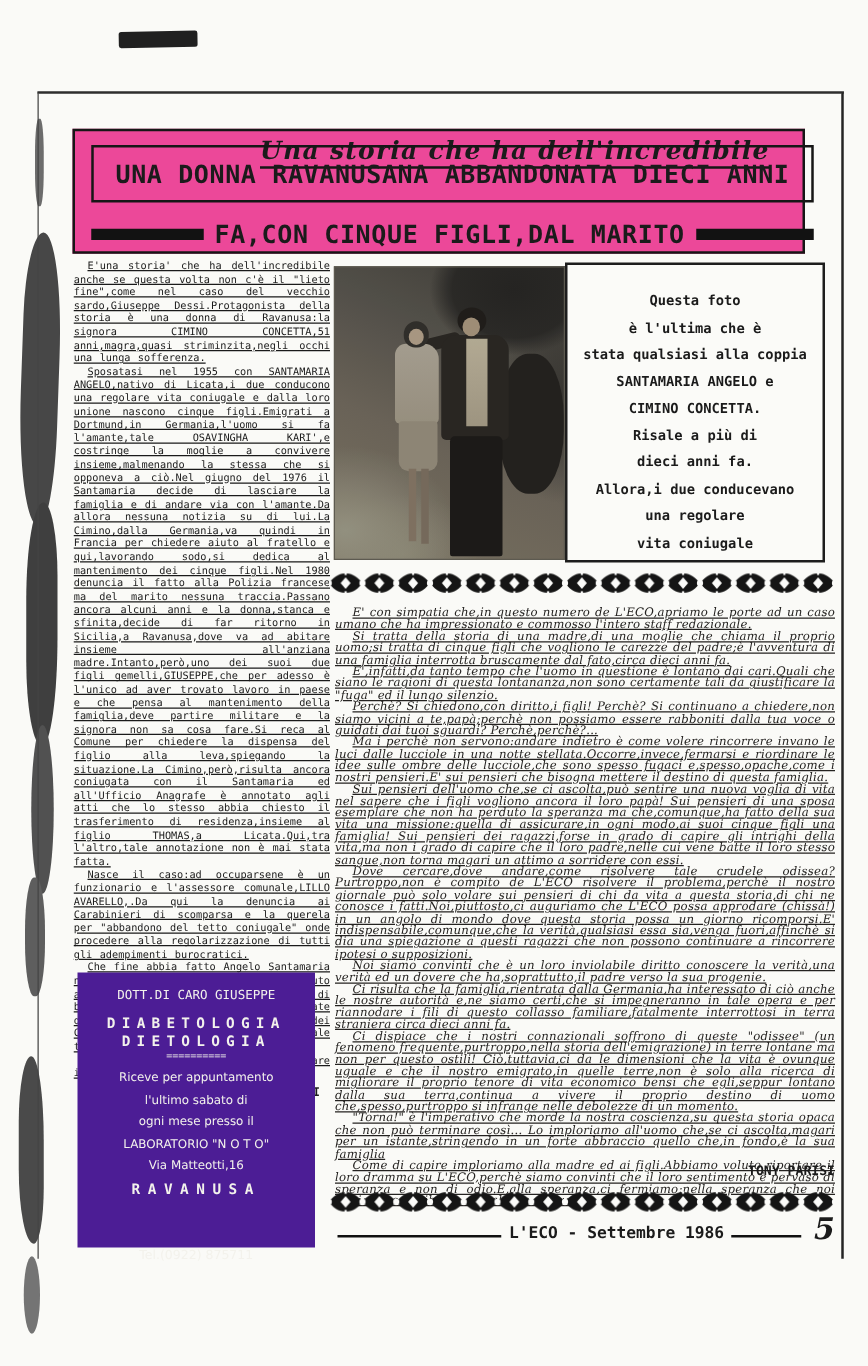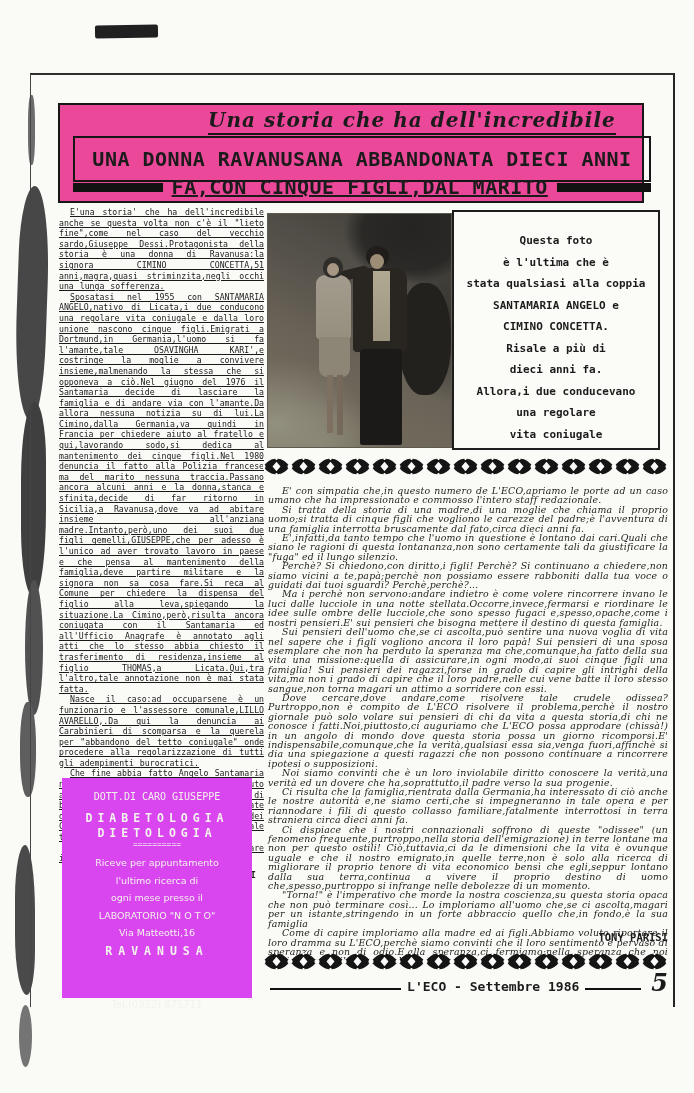--- a/index.html
+++ b/index.html
@@ -17,28 +17,28 @@
   .torn.t7{left:95px;top:25px;width:63px;height:13px;border-radius:2px;background:#202020;transform:rotate(-1deg);}
   .torn.t8{left:28px;top:95px;width:7px;height:70px;border-radius:40%;background:#6c6c6c;}
   
   .outer-frame{left:30px;top:73px;width:642px;height:932px;
     border-top:2px solid #2e2e2e;border-left:1px solid #454545;border-right:2px solid #242424;}
   
   .headline-box{left:58px;top:103px;width:582px;height:96px;border:2px solid #161616;background:#ec4899;}
   .kicker{position:absolute;left:148px;top:3px;
     font:italic bold 20px "DejaVu Serif",serif;letter-spacing:1px;
     border-bottom:2px solid #161616;padding-bottom:1px;white-space:nowrap;}
-  .inner-box{position:absolute;left:13px;top:31px;width:574px;height:42px;border:2px solid #161616;
+  .inner-box{position:absolute;left:13px;top:11px;width:574px;height:42px;border:2px solid #161616;
     display:flex;align-items:center;justify-content:center;}
   .hl1{font:bold 20px "DejaVu Sans Mono",monospace;letter-spacing:.5px;white-space:nowrap;}
   .hl2-row{position:absolute;left:13px;top:71px;width:578px;height:22px;
     display:flex;align-items:center;justify-content:center;gap:9px;}
   .hl-bar{height:9px;background:#121212;}
   .hl-bar.l{width:118px;}  .hl-bar.r{width:124px;}
-  .hl2{font:bold 20px "DejaVu Sans Mono",monospace;letter-spacing:.5px;white-space:nowrap;text-decoration:underline;}
+  .hl2{font:bold 20px "DejaVu Sans Mono",monospace;letter-spacing:.5px;white-space:nowrap;}
   
   .left-col{left:59px;top:207px;width:205px;}
   .left-col p{margin:0;font:8.2px/10.6px "DejaVu Sans Mono",monospace;
     text-align:justify;text-indent:11px;word-spacing:1px;color:#1a1a1a;text-decoration:underline;}
   .byline-left{margin-top:5px;padding-right:8px;text-align:right;
     font:bold 9.5px "DejaVu Sans Mono",monospace;}
   
   .photo{left:267px;top:213px;width:185px;height:235px;overflow:hidden;
     box-shadow:inset 0 0 0 1px #5c594f;
     background:
@@ -65,31 +65,31 @@
   
   .caption-box{left:452px;top:210px;width:208px;height:240px;border:2px solid #1d1d1d;
     box-sizing:border-box;padding-top:18px;text-align:center;background:#fbfbf8;}
   .caption-box div{font:bold 11px/21.5px "DejaVu Sans Mono",monospace;white-space:nowrap;}
   
   .chain1{left:263px;top:458px;}
   .chain2{left:263px;top:953px;}
   
   .right-col{left:268px;top:486px;width:400px;}
   .right-col p{margin:0;font:italic 9.4px/9.4px "DejaVu Serif",serif;font-weight:500;
-    text-align:justify;text-indent:14px;letter-spacing:.2px;color:#242220;}
+    text-align:justify;text-indent:14px;letter-spacing:.2px;color:#242220;text-decoration:underline;}
   .byline-right{left:268px;top:931px;width:400px;text-align:right;
     font:bold 10.5px "DejaVu Sans Mono",monospace;}
   
   .footer{left:270px;top:972px;width:398px;display:flex;align-items:flex-end;}
   .rule{flex:1;border-bottom:2px solid #111;margin-bottom:4px;}
   .rule-r{flex:0 0 56px;}
   .footer-label{font:bold 13px "DejaVu Sans Mono",monospace;padding:0 6px;white-space:nowrap;}
   .page-num{font:italic bold 24px "DejaVu Serif",serif;margin-left:10px;line-height:.9;}
   
-  .ad-box{left:62px;top:778px;width:190px;height:220px;background:#d946ef;color:#f3f2ec;
+  .ad-box{left:62px;top:778px;width:190px;height:220px;background:#4c1d95;color:#f3f2ec;
     box-sizing:border-box;padding-top:13px;text-align:center;}
   .ad-title{font:10px "DejaVu Sans Mono",monospace;margin-bottom:9px;}
   .ad-spec{font:bold 11.5px "DejaVu Sans Mono",monospace;letter-spacing:5px;line-height:15px;}
   .ad-sep{font:8px "DejaVu Sans Mono",monospace;line-height:7px;margin-bottom:6px;}
   .ad-line{font:9.5px/17.5px "DejaVu Sans",sans-serif;white-space:nowrap;}
   .ad-city{font:bold 11.5px/18px "DejaVu Sans Mono",monospace;letter-spacing:6px;}
   .ad-phone{font:10px/17px "DejaVu Sans",sans-serif;margin-top:36px;}
 </style>
 </head>
 <body>
@@ -205,19 +205,19 @@
   <span class="rule rule-r"></span>
   <span class="page-num">5</span>
 </div>
 
 <div class="abs ad-box">
   <div class="ad-title">DOTT.DI CARO GIUSEPPE</div>
   <div class="ad-spec">DIABETOLOGIA</div>
   <div class="ad-spec">DIETOLOGIA</div>
   <div class="ad-sep">==========</div>
   <div class="ad-line">Riceve per appuntamento</div>
-  <div class="ad-line">l'ultimo ricerca di</div>
+  <div class="ad-line">l'ultimo sabato di</div>
   <div class="ad-line">ogni mese presso il</div>
   <div class="ad-line">LABORATORIO "N O T O"</div>
   <div class="ad-line">Via Matteotti,16</div>
   <div class="ad-city">RAVANUSA</div>
   <div class="ad-phone">Tel.(0922) 875711</div>
 </div>
 
 </body></html>

